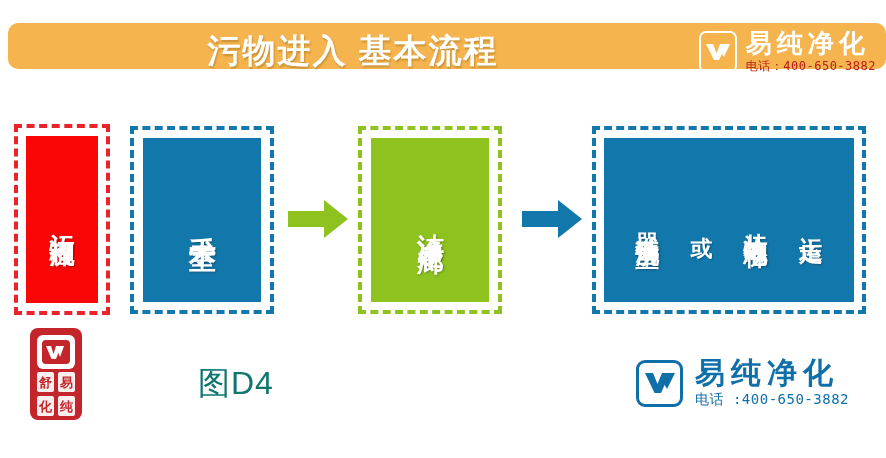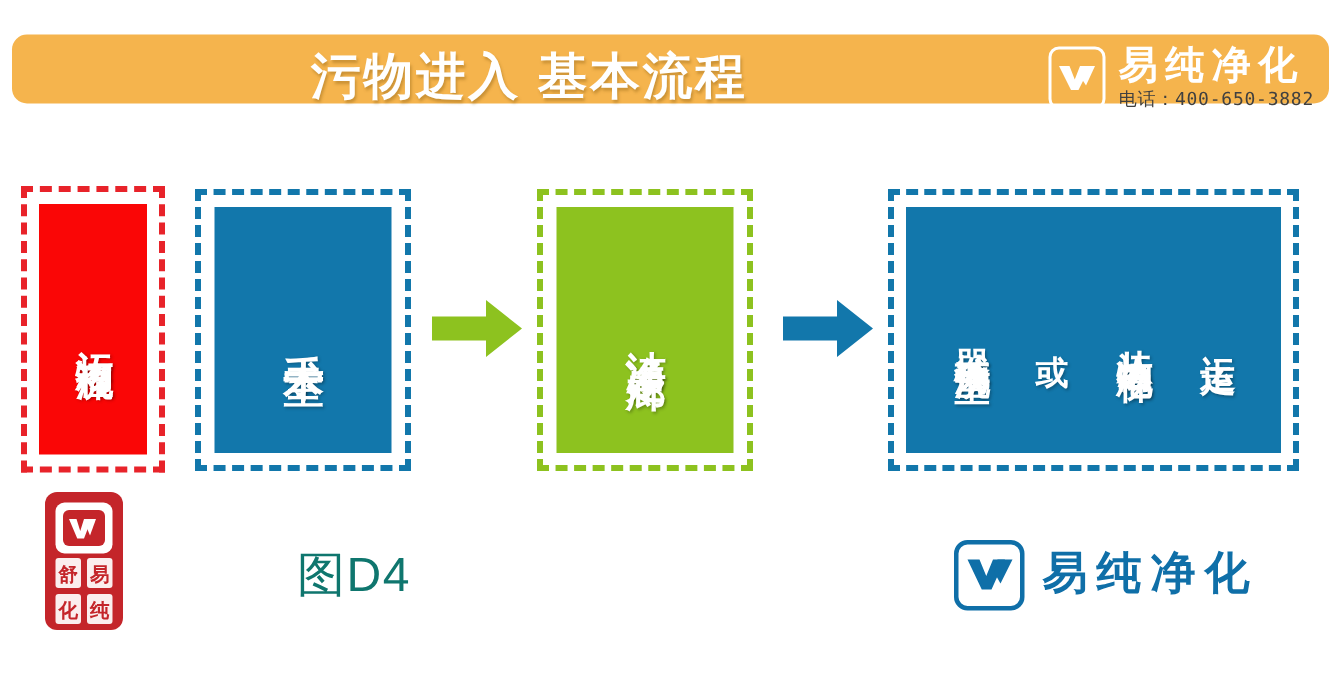--- a/index.html
+++ b/index.html
@@ -68,21 +68,21 @@
   .brand-text { display: flex; flex-direction: column; align-items: flex-start; }
   .brand-name {
     color: #ffffff;
     font-size: 26px;
     font-weight: bold;
     letter-spacing: 5px;
     line-height: 1.05;
     white-space: nowrap;
   }
   .brand-phone {
-    color: #404040;
+    color: #b91c1c;
     font-size: 12px;
     letter-spacing: 0.5px;
     line-height: 1.3;
     margin-top: 2px;
     white-space: nowrap;
     font-family: "DejaVu Sans Mono", monospace;
   }
 
   
   .flow-node {
@@ -273,16 +273,17 @@
 
   <div class="footer-brand">
     <div class="footer-mark">
       <svg width="32" height="24" viewBox="0 0 32 24" aria-hidden="true">
         <path d="M1 2 L9 2 L13.5 13 L18 2 L26 2 L17 22 L10.5 22 Z" fill="#0f6fa8"></path>
         <path d="M21 2 L31 2 L23 18 L19 11 Z" fill="#0f6fa8"></path>
       </svg>
     </div>
     <div class="footer-text">
       <div class="footer-name">易纯净化</div>
+      <div class="footer-phone">电话 :400-650-3882</div>
     </div>
   </div>
 
 </div>
 
 </body></html>

